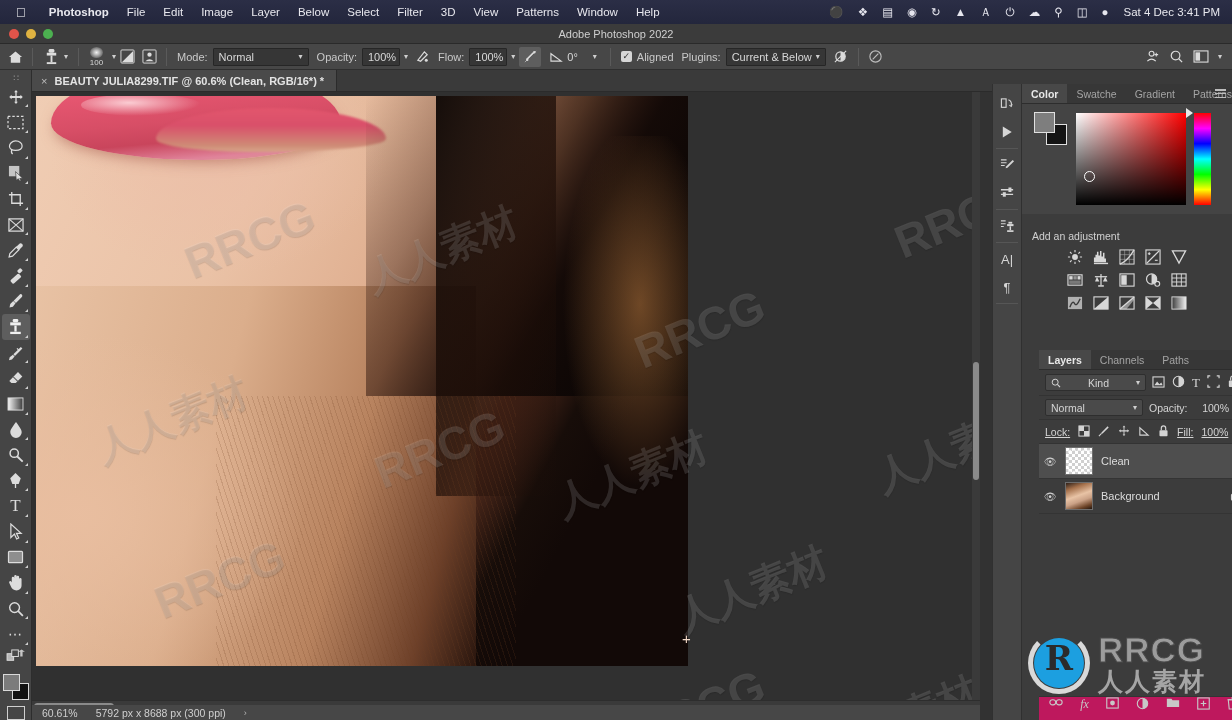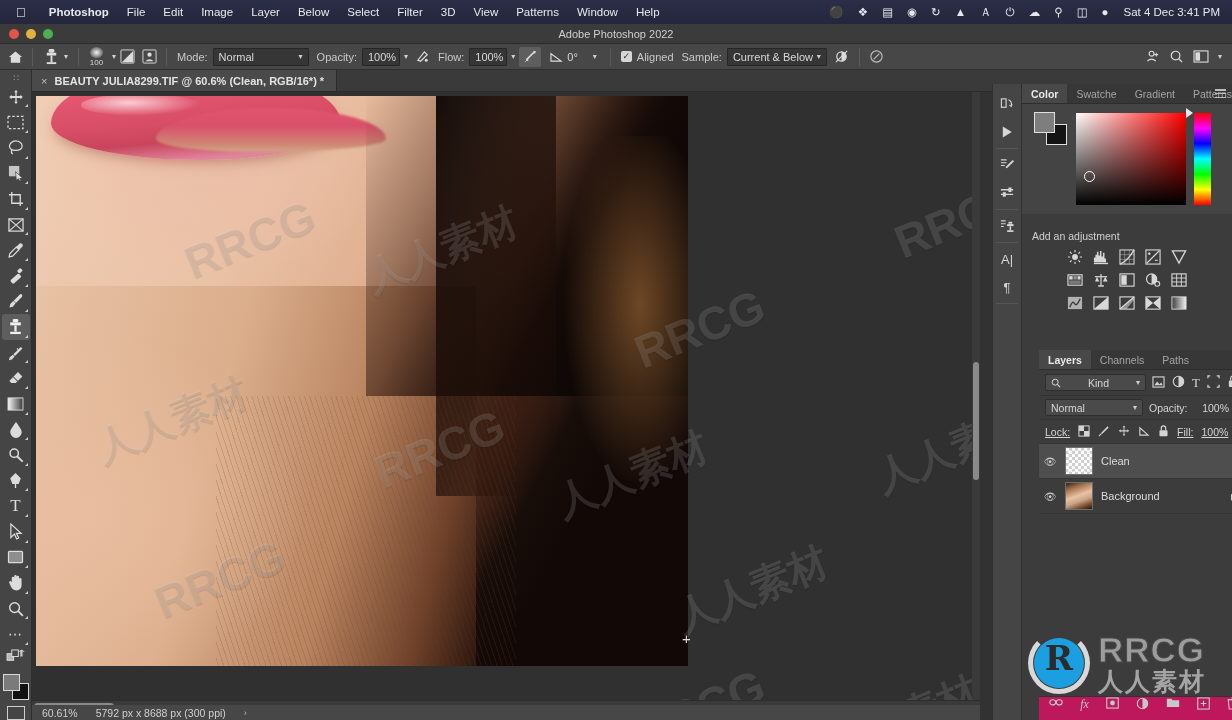--- a/index.html
+++ b/index.html
@@ -448,21 +448,21 @@
     </div>
     <div class="ob-btn">
         <span class="caret">▾</span>
       </div>
     <div class="ob-sep"></div>
     <div class="ob-item">
       <span class="chk">✓</span>
       <span class="ob-lbl" style="margin:0;">Aligned</span>
     </div>
     <div class="ob-item">
-      <span class="ob-lbl">Sample:</span>
+      <span class="ob-lbl">Plugins:</span>
       <span class="ob-field w-sample">
         <span>Current &amp; Below</span>
         <span class="caret" style="margin-left:auto;">▾</span>
       </span>
     </div>
     <div class="ob-btn">
       <svg width="15" height="15" viewBox="0 0 16 16">
           <circle cx="8" cy="8" r="5" fill="none" stroke="#dcdcdc" stroke-width="1.3"></circle>
           <path d="M8 3 A5 5 0 0 1 8 13 Z" fill="#dcdcdc"></path>
           <path d="M2 14 L14 2" stroke="#dcdcdc" stroke-width="1.2"></path>

